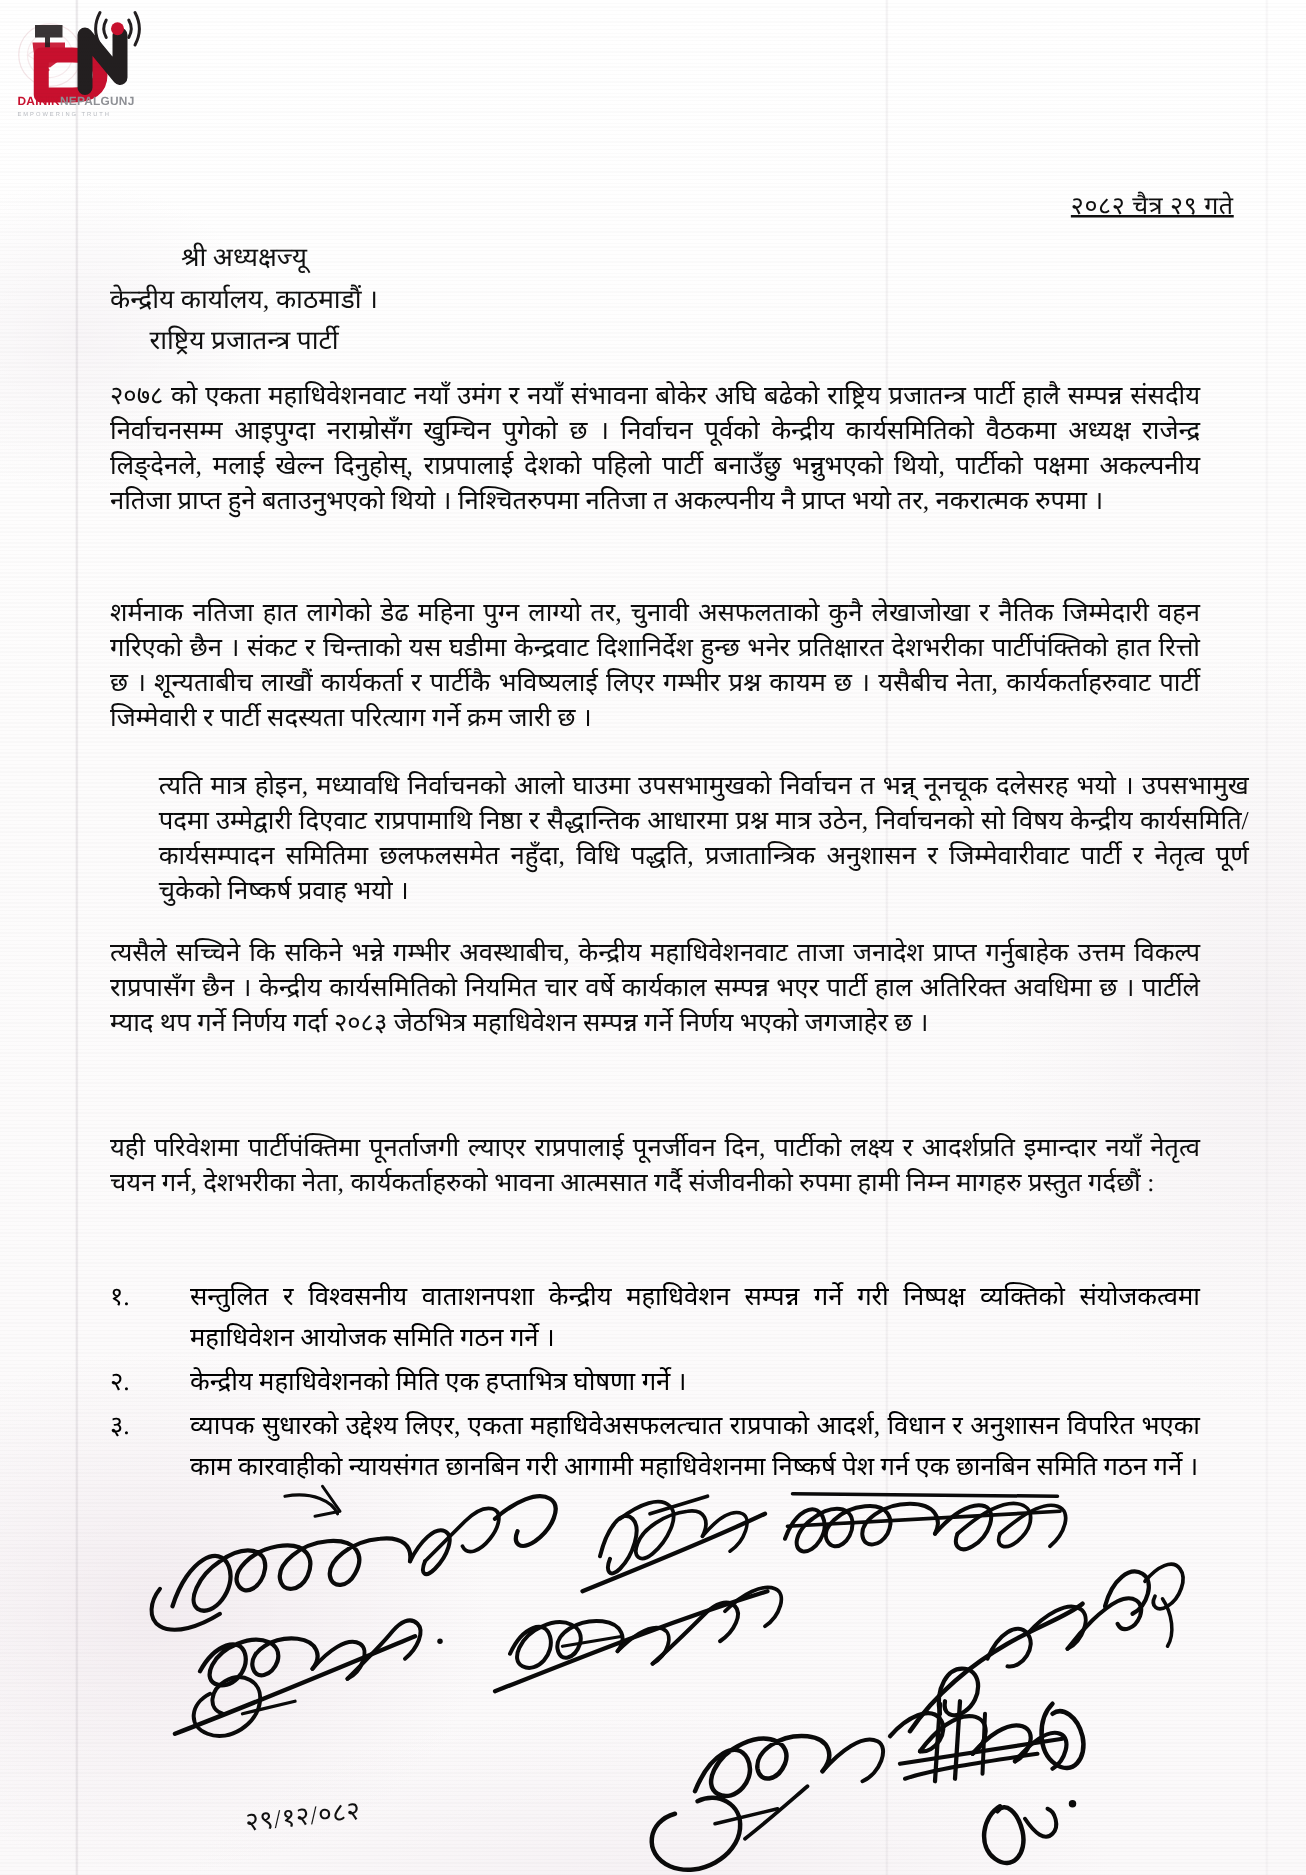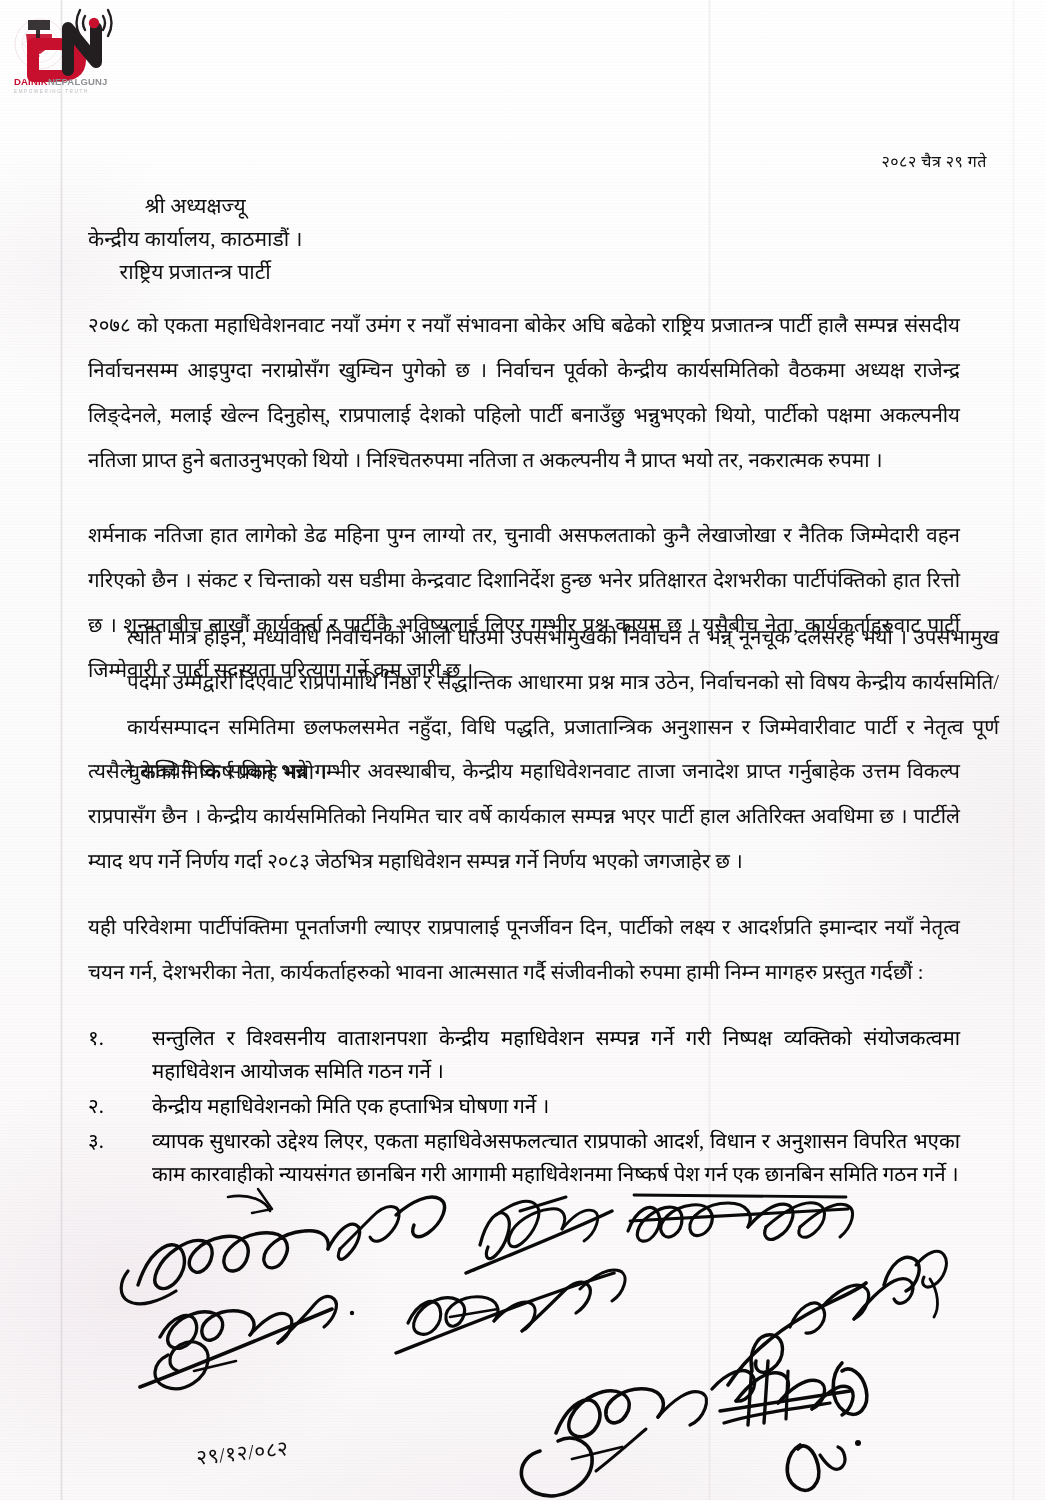--- a/index.html
+++ b/index.html
@@ -63,39 +63,40 @@
 
   
   .doc-text{
     position:absolute;
     color:#101010;
     font-family:"Liberation Serif", serif;
     -webkit-font-smoothing:antialiased;
   }
   #date-line{
     right:58px;top:150px;
-    font-size:16px;letter-spacing:.5px;
+    font-size:20px;letter-spacing:.5px;
     white-space:nowrap;
+    text-decoration:underline;
   }
   #addressee{
     left:88px;top:190px;
     font-size:21px;line-height:33px;text-align:center;
   }
   #addressee div{white-space:nowrap;}
 
   .para{
     position:absolute;left:88px;width:872px;
     font-size:20.5px;
-    line-height:45px;
+    line-height:28px;
     text-align:justify;
     text-justify:inter-word;
     color:#0d0d0d;
   }
   #p1{top:303px;}
-  #p2{top:477px;margin-top:36px;}
+  #p2{top:477px;}
   #p3{top:615px;margin-left:39px;}
   #p4{top:749px;}
   #p5{top:905px;}
 
   #demands{
     position:absolute;left:88px;top:1022px;width:872px;
     font-size:20.5px;line-height:33px;
   }
   .demand-row{
     display:flex;align-items:flex-start;

